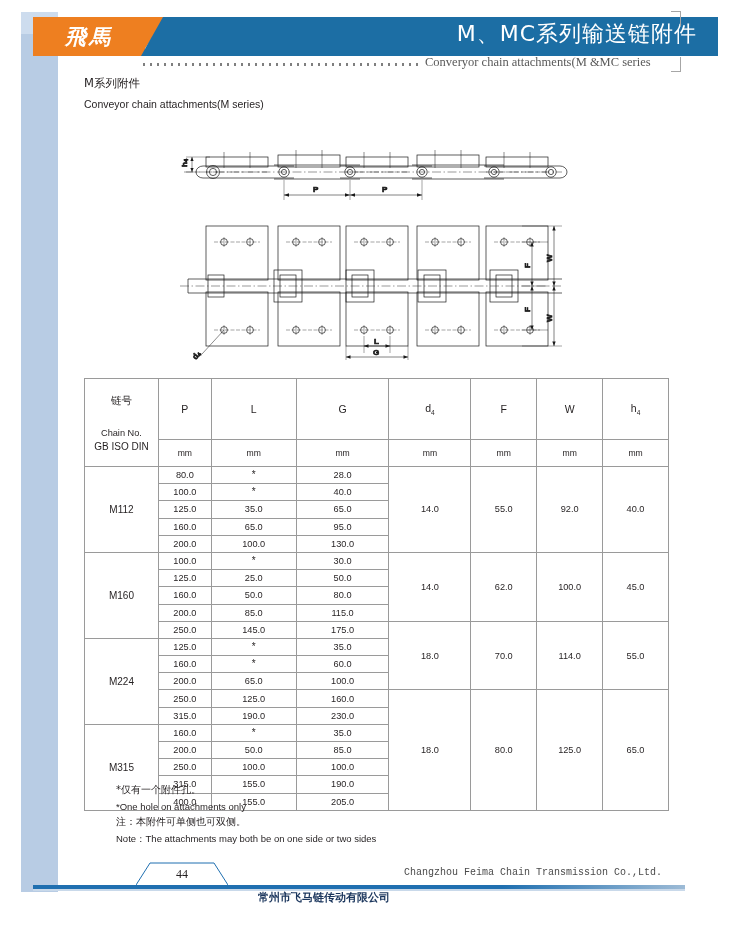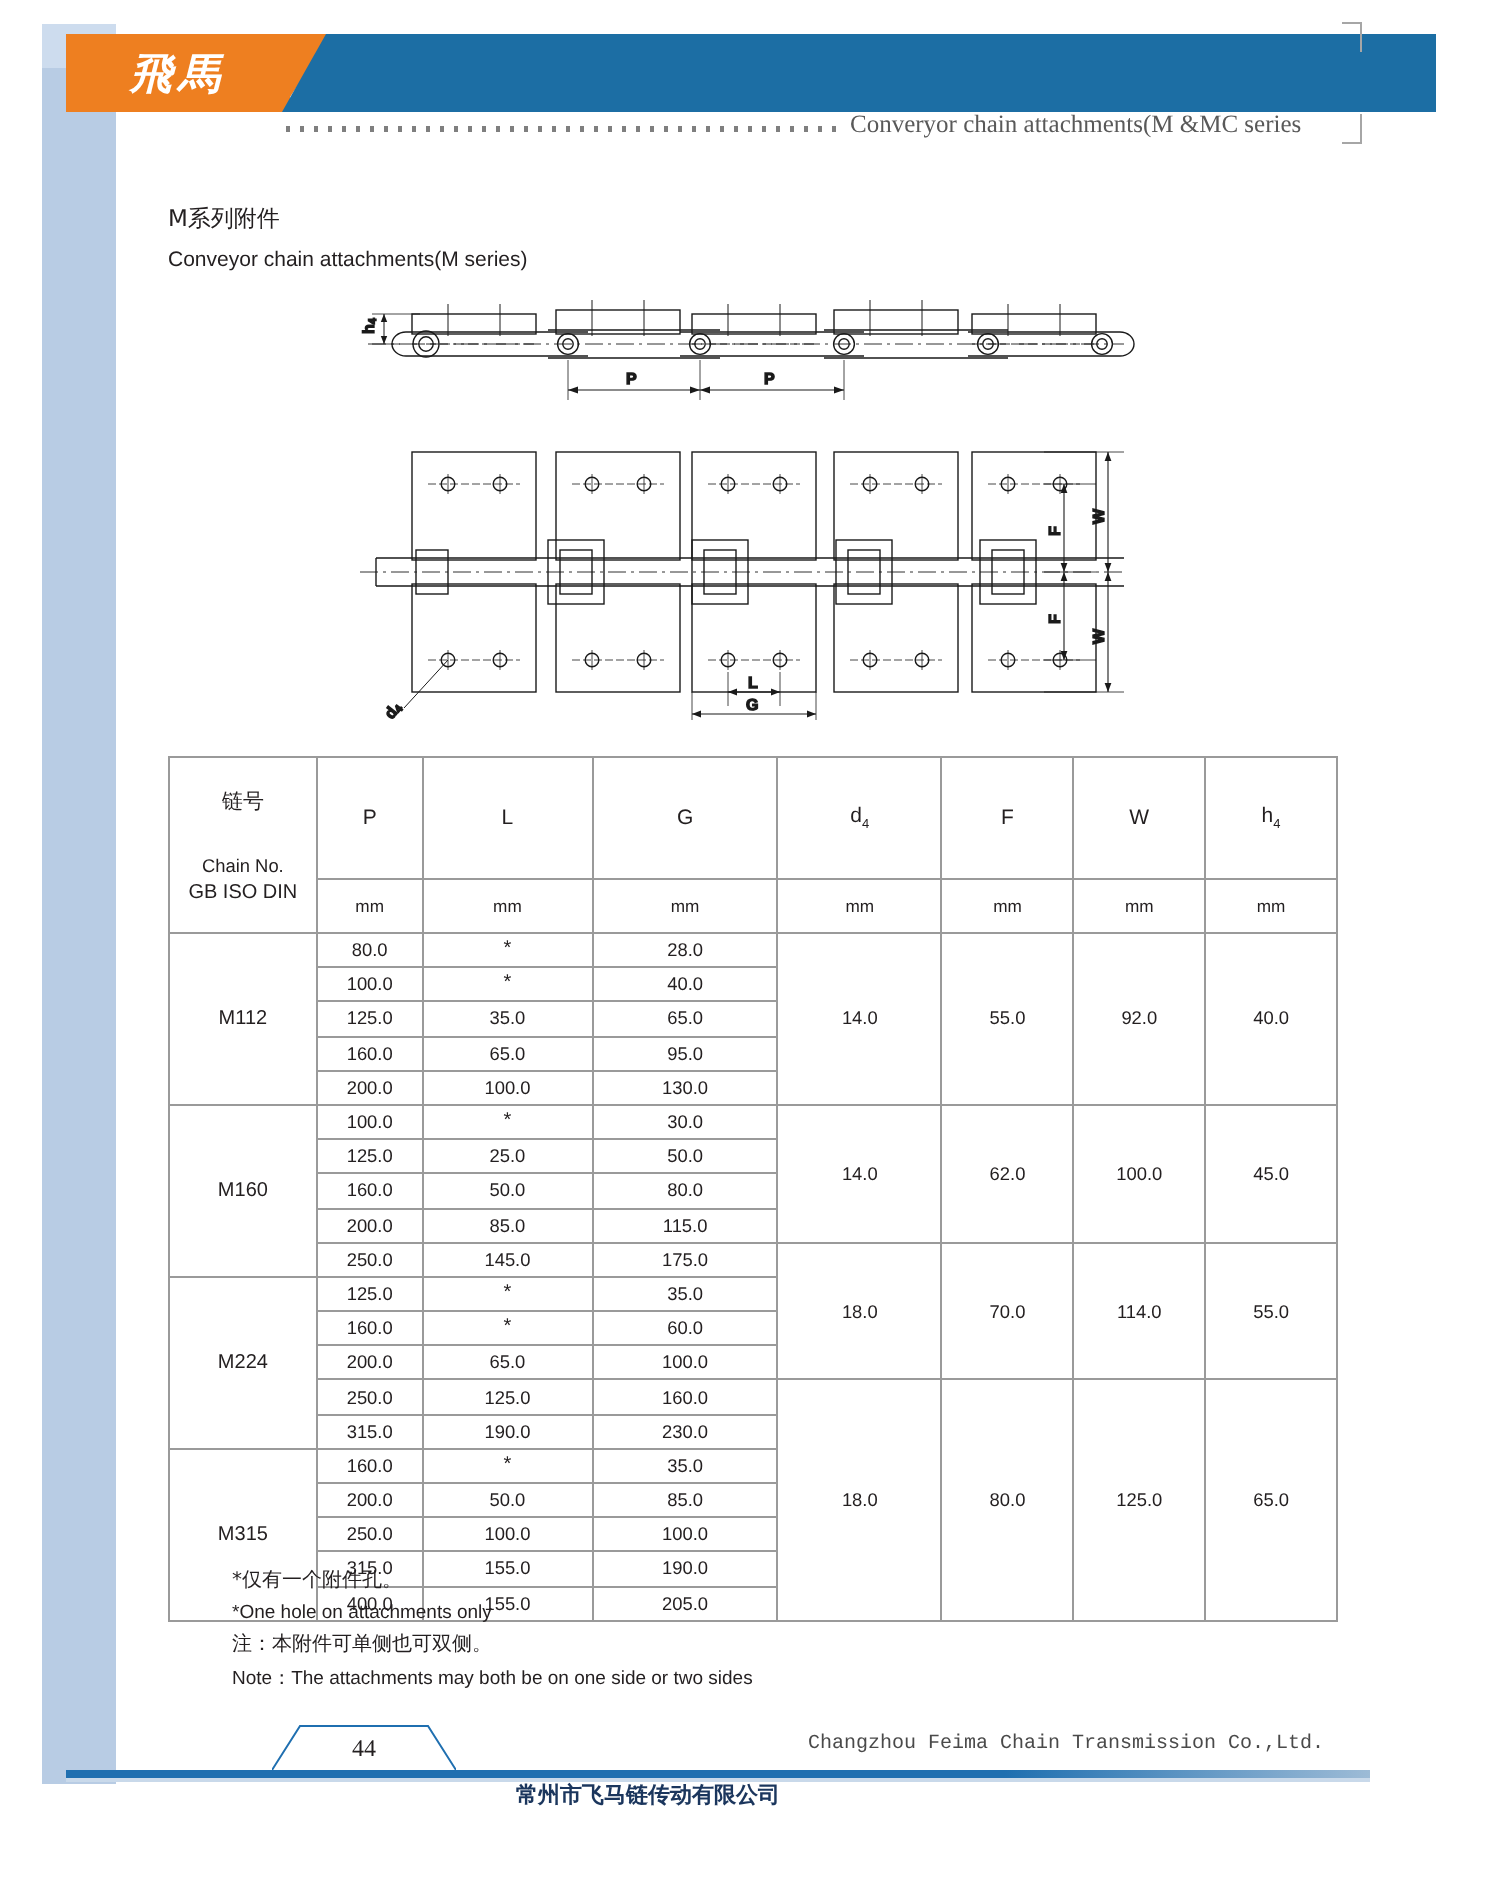--- a/index.html
+++ b/index.html
@@ -69,21 +69,21 @@
   .hdr-notch{
     position:absolute;left:671px;top:0px;width:9px;height:14px;
     border-right:1.5px solid #a6a6a6;border-bottom:1.5px solid #a6a6a6;
   }
   .hdr-notch-top{
     position:absolute;left:671px;top:-46px;width:9px;height:14px;
     border-right:1.5px solid #a6a6a6;border-top:1.5px solid #a6a6a6;
   }
 
   
-  .sec{position:absolute;left:84px;top:102px;}
+  .sec{position:absolute;left:84px;top:76px;}
   .sec-cn{font-size:11.5px;color:#231f20;font-family:"DejaVu Sans","Liberation Sans",sans-serif;}
   .sec-en{font-size:10.5px;color:#231f20;margin-top:7px;}
 
   
   .draw{position:absolute;left:170px;top:138px;width:400px;height:225px;}
   .draw svg{display:block;}
   .dlabel{font-family:"Liberation Sans","DejaVu Sans",sans-serif;font-size:8px;fill:#1a1a1a;font-weight:bold;}
 
   
   .tbl-wrap{position:absolute;left:84px;top:378px;width:585px;}
@@ -149,20 +149,21 @@
 <div class="page">
 
   <div class="left-bar"></div>
   <div class="left-bar-top"></div>
 
   <div class="hdr">
     <div class="hdr-orange"></div>
     <div class="hdr-orange-slant"></div>
     <div class="hdr-blue"></div>
     <div class="logo-cn">飛馬</div>
+    <div class="hdr-title-cn">M、MC系列输送链附件</div>
   </div>
 
   <div class="hdr-sub-row">
     <div class="dots"></div>
     <div class="hdr-title-en">Converyor chain attachments(M &amp;MC series</div>
     <div class="hdr-notch"></div>
     <div class="hdr-notch-top"></div>
   </div>
 
   <div class="sec">

